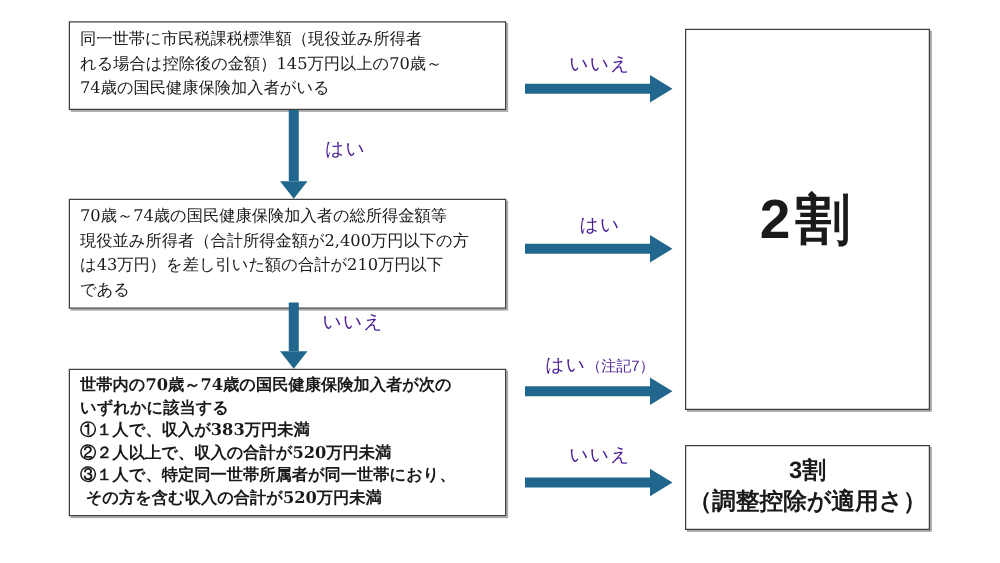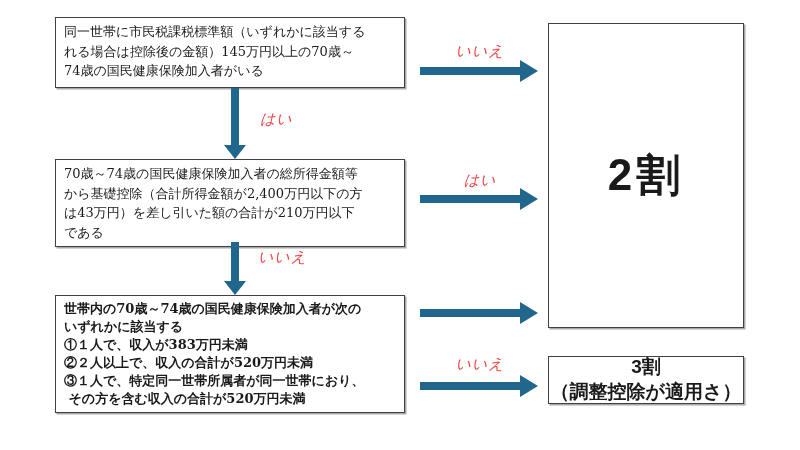--- a/index.html
+++ b/index.html
@@ -48,21 +48,21 @@
     box-shadow: 1.5px 1.5px 0 #a8a8a8;
     background: #ffffff;
     display: flex;
     flex-direction: column;
     align-items: center;
     justify-content: center;
     text-align: center;
     font-weight: bold;
   }
   .rbox.big { top: 23px; height: 305px; font-size: 44px; letter-spacing: 4px; }
-  .rbox.small { top: 356px; height: 48px; font-size: 19px; line-height: 1.3; }
+  .rbox.small { top: 356px; height: 68px; font-size: 19px; line-height: 1.3; }
   
   .arrow-down { position: absolute; width: 22px; }
   .arrow-down .shaft {
     position: absolute; left: 7px; top: 0;
     width: 8px; background: var(--arrow-color);
   }
   .arrow-down .head {
     position: absolute; left: 0;
     width: 0; height: 0;
     border-left: 11px solid transparent;
@@ -88,43 +88,42 @@
     border-left: 18px solid var(--arrow-color);
   }
   .arrow-right.r1 { top: 60px; }
   .arrow-right.r2 { top: 188px; }
   .arrow-right.r3 { top: 302px; }
   .arrow-right.r4 { top: 375px; }
   
   .clabel {
     position: absolute;
     font-size: 15px;
-    color: #ef4444;
+    color: #4c1d95;
     letter-spacing: 1px;
-    font-style: italic;
   }
   .clabel.center { left: 415px; width: 130px; text-align: center; }
   .clabel.lv1 { left: 260px; top: 110px; }
   .clabel.lv2 { left: 258px; top: 248px; }
   .clabel.lh1 { top: 42px; }
   .clabel.lh2 { top: 171px; }
   .clabel.lh3 { top: 283px; }
   .clabel.lh4 { top: 355px; }
   .clabel .note { font-size: 12px; letter-spacing: 0; }
 </style>
 </head>
 <body>
 
 <div class="canvas">
 
-  <div class="qbox q1">同一世帯に市民税課税標準額（いずれかに該当する
+  <div class="qbox q1">同一世帯に市民税課税標準額（現役並み所得者
 れる場合は控除後の金額）145万円以上の70歳～
 74歳の国民健康保険加入者がいる</div>
   <div class="qbox q2">70歳～74歳の国民健康保険加入者の総所得金額等
-から基礎控除（合計所得金額が2,400万円以下の方
+現役並み所得者（合計所得金額が2,400万円以下の方
 は43万円）を差し引いた額の合計が210万円以下
 である</div>
   <div class="qbox q3">世帯内の70歳～74歳の国民健康保険加入者が次の
 いずれかに該当する
 ①１人で、収入が383万円未満
 ②２人以上で、収入の合計が520万円未満
 ③１人で、特定同一世帯所属者が同一世帯におり、
  その方を含む収入の合計が520万円未満</div>
 
   <div class="arrow-down d1">
@@ -150,20 +149,23 @@
   </div>
   <div class="arrow-right r4">
     <div class="shaft"></div>
     <div class="head"></div>
   </div>
 
   <div class="clabel lv1">はい</div>
   <div class="clabel lv2">いいえ</div>
   <div class="clabel center lh1">いいえ</div>
   <div class="clabel center lh2">はい</div>
+  <div class="clabel center lh3">
+    <span>はい</span><span class="note">（注記7）</span>
+  </div>
   <div class="clabel center lh4">いいえ</div>
 
   <div class="rbox big">
     <span>2割</span>
   </div>
   <div class="rbox small">
     <span>3割</span>
     <span>（調整控除が適用さ）</span>
   </div>
 

